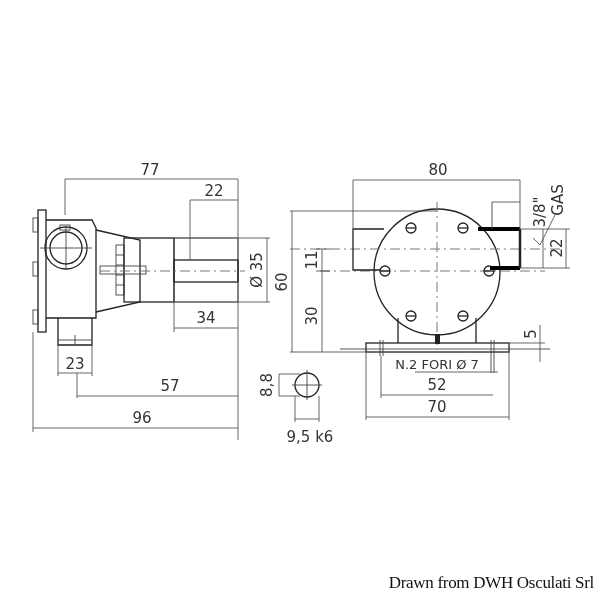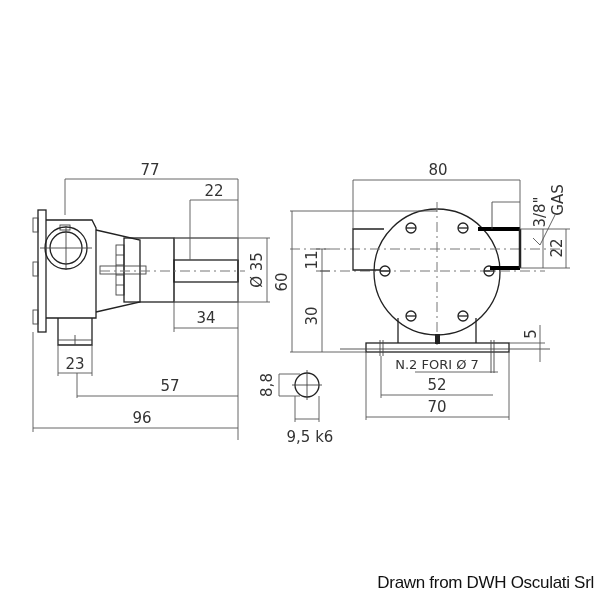--- a/index.html
+++ b/index.html
@@ -5,21 +5,21 @@
     html, body { margin: 0; padding: 0; background: #ffffff; }
     body { width: 600px; height: 600px; position: relative; overflow: hidden; }
     svg { position: absolute; left: 0; top: 0; }
     .ln { stroke: #222; stroke-width: 1.3; fill: none; }
     .thin { stroke: #444; stroke-width: 0.9; fill: none; }
     .dim { stroke: #555; stroke-width: 0.9; fill: none; }
     .center { stroke: #777; stroke-width: 1; fill: none; stroke-dasharray: 10 4 2 4; }
     .thick { stroke: #000; stroke-width: 4; fill: none; }
     .dimtxt { font-family: "DejaVu Sans", sans-serif; font-size: 15px; fill: #333; }
     .smalltxt { font-family: "DejaVu Sans", sans-serif; font-size: 13px; fill: #333; }
-    .credit { position: absolute; right: 6px; top: 573px; font-family: Liberation Sans, sans-serif; font-size: 17px; color: #111; letter-spacing: -0.3px; }
+    .credit { position: absolute; right: 6px; top: 573px; font-family: Liberation Serif, serif; font-size: 17px; color: #111; letter-spacing: -0.3px; }
   </style>
 </head>
 <body>
 
 <svg width="600" height="600" viewBox="0 0 600 600">
 
   <g>
 
     <rect x="38" y="210" width="8" height="122" class="ln"></rect>
     <rect x="33" y="218" width="5" height="14" class="thin"></rect>

